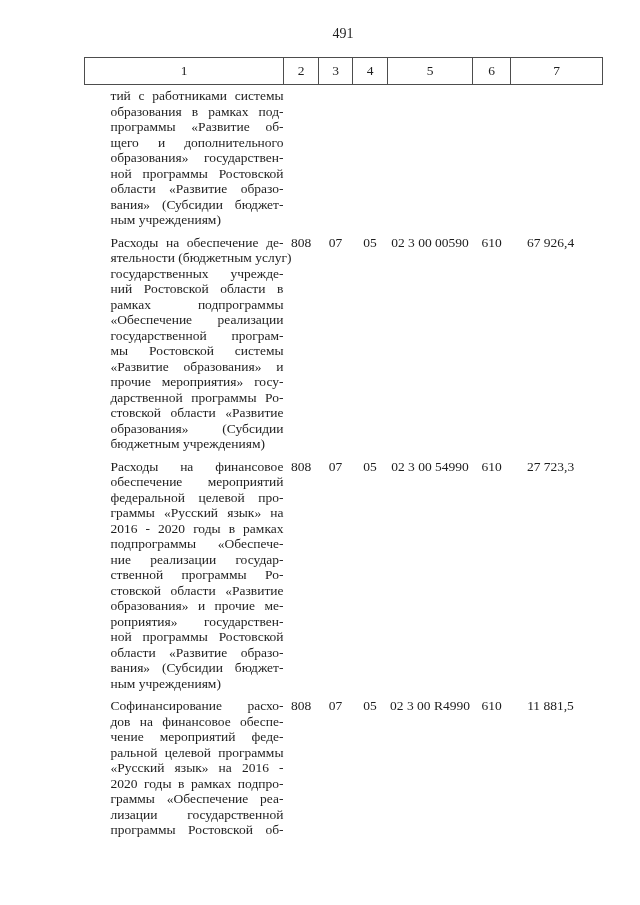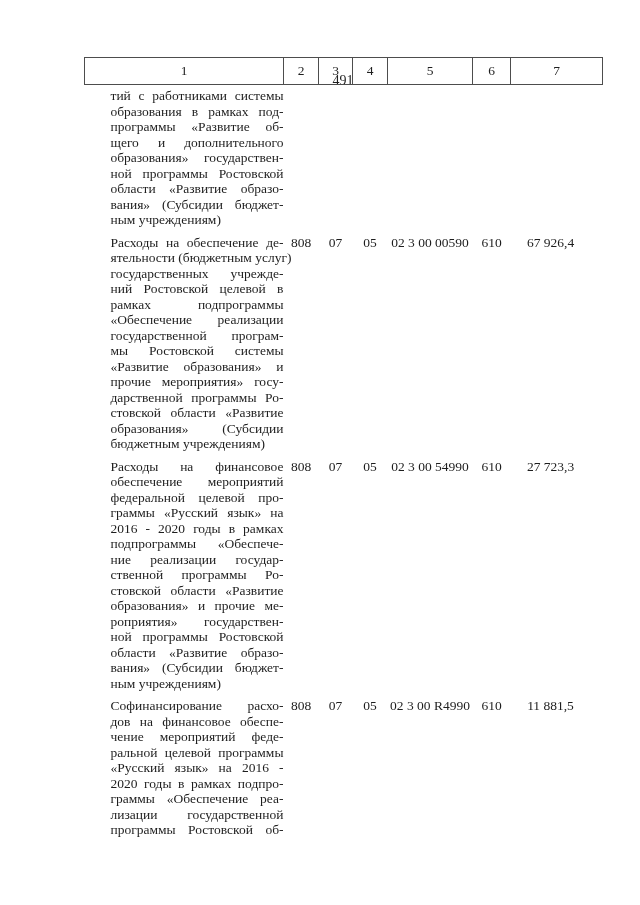--- a/index.html
+++ b/index.html
@@ -17,21 +17,20 @@
     overflow: hidden;
   }
   .pageno {
     position: absolute;
     top: 26px;
     left: 84px;
     width: 518px;
     text-align: center;
     font-size: 14px;
     line-height: 16px;
-    margin-top: 47px;
   }
   table.budget {
     position: absolute;
     left: 84px;
     top: 57px;
     width: 518px;
     border-collapse: collapse;
     table-layout: fixed;
     font-size: 13.5px;
   }
@@ -121,21 +120,21 @@
           <td class="val c4"></td>
           <td class="val c5"></td>
           <td class="val c6"></td>
           <td class="val c7"></td>
         </tr>
         <tr>
           <td class="desc">
             <div class="jline">Расходы на обеспечение де-</div>
             <div class="jline">ятельности (бюджетным услуг)</div>
             <div class="jline">государственных учрежде-</div>
-            <div class="jline">ний Ростовской целевой в</div>
+            <div class="jline">ний Ростовской области в</div>
             <div class="jline">рамках подпрограммы</div>
             <div class="jline">«Обеспечение реализации</div>
             <div class="jline">государственной програм-</div>
             <div class="jline">мы Ростовской системы</div>
             <div class="jline">«Развитие образования» и</div>
             <div class="jline">прочие мероприятия» госу-</div>
             <div class="jline">дарственной программы Ро-</div>
             <div class="jline">стовской области «Развитие</div>
             <div class="jline">образования» (Субсидии</div>
             <div class="jline endline">бюджетным учреждениям)</div>

